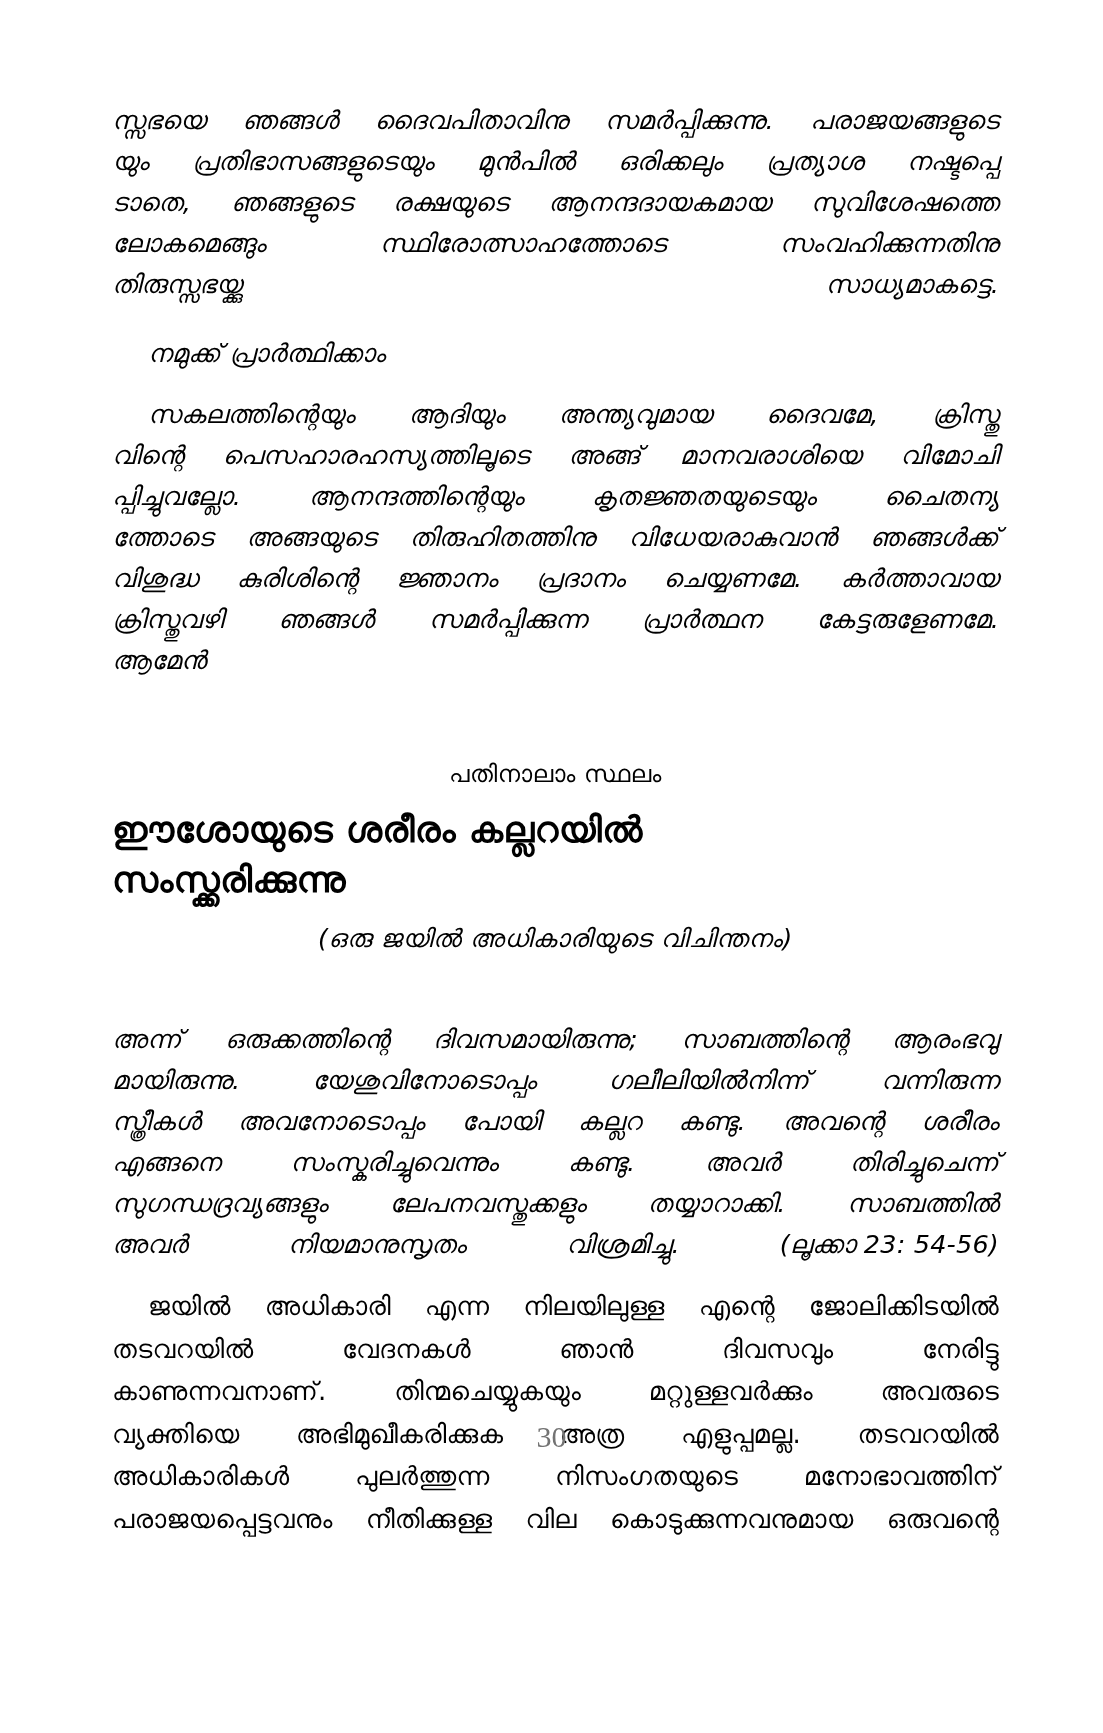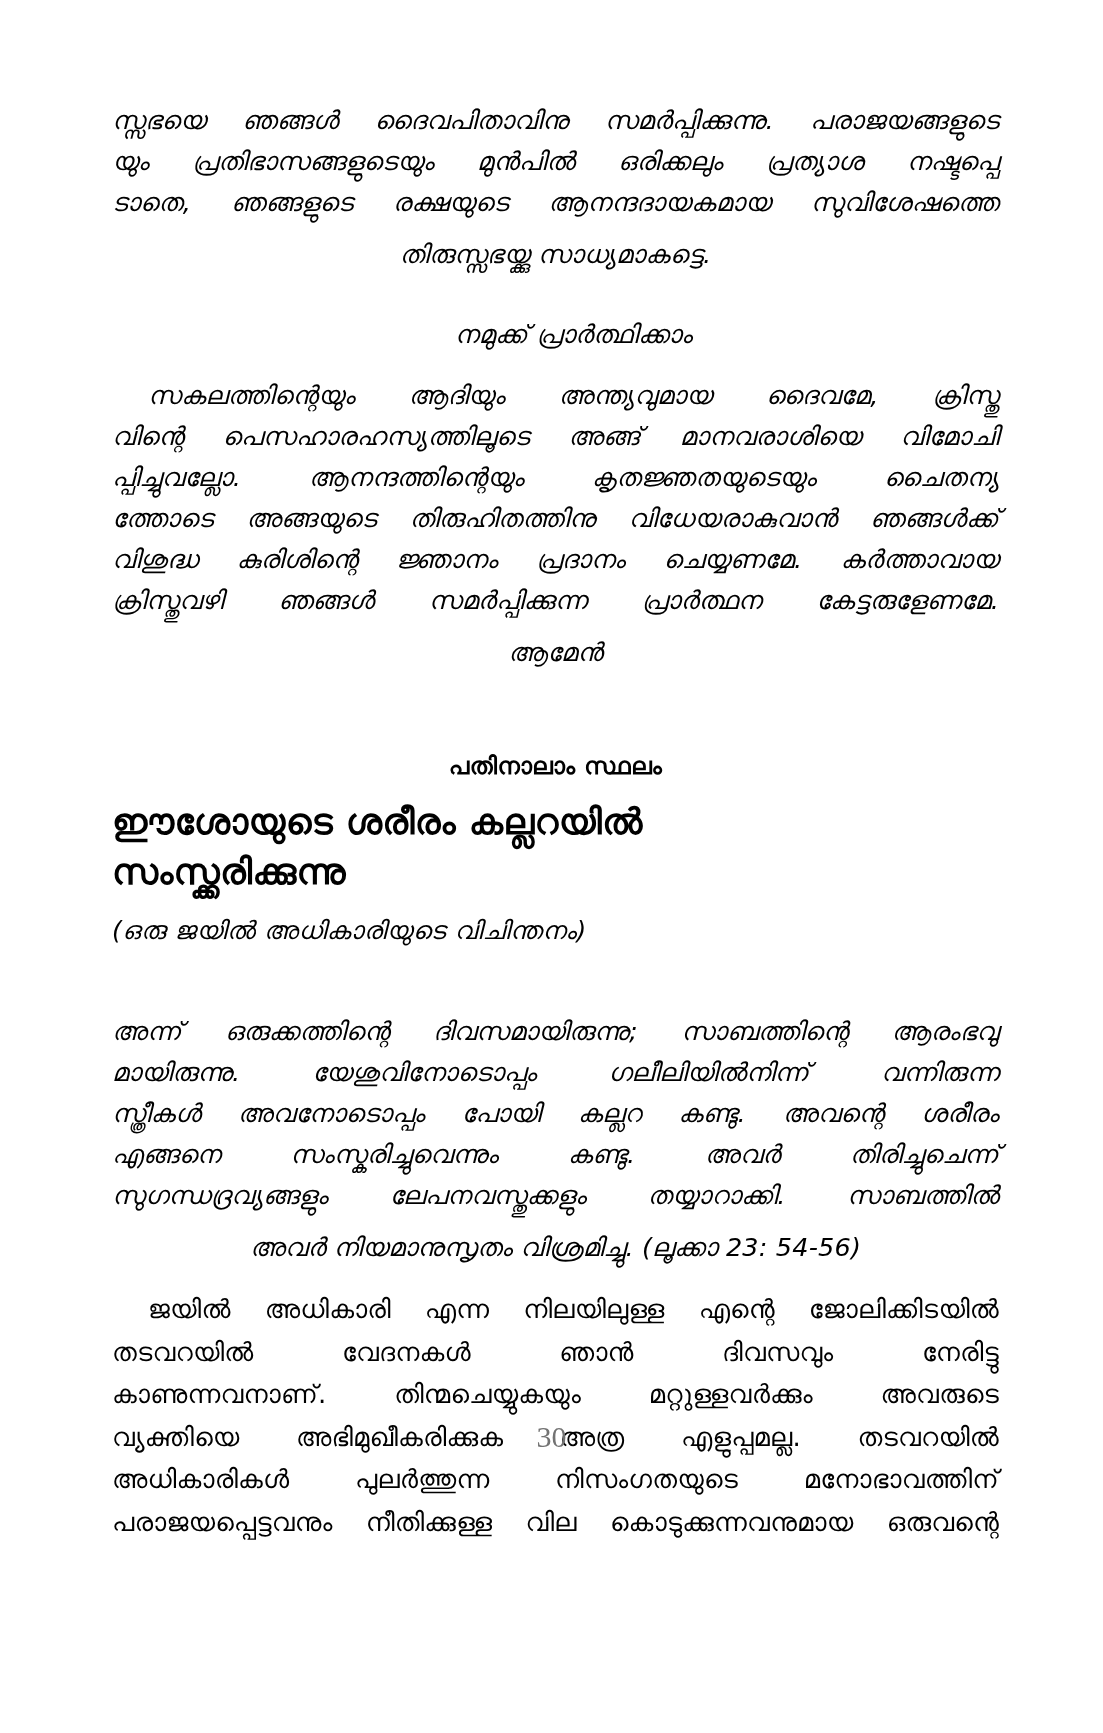--- a/index.html
+++ b/index.html
@@ -35,22 +35,21 @@
     justify-content: space-between;
     white-space: nowrap;
     font-style: italic;
     font-size: 25.5px;
     line-height: 41px;
     letter-spacing: 0.2px;
   }
   .line > span { display: inline-block; }
   
   .line.last {
-    justify-content: center;
-    margin-top: 11px;
+    justify-content: space-between;
   }
   .line.last > span + span { margin-left: 0.32em; }
   .line.indent { padding-left: 36px; }
 
   
   .line.upright {
     font-style: normal;
     font-size: 26px;
     line-height: 42.5px;
     justify-content: space-between;
@@ -62,34 +61,35 @@
   .spacer-20 { height: 20px; }
   .spacer-28 { height: 28px; }
   .spacer-60 { height: 60px; }
   .spacer-76 { height: 76px; }
 
   
   .station-label {
     text-align: center;
     font-family: "DejaVu Sans", "Liberation Sans", sans-serif;
     font-style: normal;
-    font-weight: 700;
+    font-weight: 400;
     font-size: 24px;
     line-height: 34px;
     letter-spacing: 0.5px;
   }
   .station-title {
     text-align: left;
     font-family: "DejaVu Sans", "Liberation Sans", sans-serif;
     font-weight: bold;
     font-size: 36px;
     line-height: 50px;
     letter-spacing: 0.3px;
   }
   .station-subtitle {
+    text-align: center;
     font-family: "DejaVu Sans", "Liberation Sans", sans-serif;
     font-style: italic;
     font-size: 25px;
     line-height: 40px;
     letter-spacing: 0.6px;
   }
 
   
   .folio {
     position: absolute;
@@ -123,20 +123,25 @@
       <span>പ്രത്യാശ</span>
       <span>നഷ്ടപ്പെ</span>
     </div>
     <div class="line">
       <span>ടാതെ,</span>
       <span>ഞങ്ങളുടെ</span>
       <span>രക്ഷയുടെ</span>
       <span>ആനന്ദദായകമായ</span>
       <span>സുവിശേഷത്തെ</span>
     </div>
+    <div class="line">
+      <span>ലോകമെങ്ങും</span>
+      <span>സ്ഥിരോത്സാഹത്തോടെ</span>
+      <span>സംവഹിക്കുന്നതിനു</span>
+    </div>
     <div class="line last">
       <span>തിരുസ്സഭയ്ക്കു</span>
       <span>സാധ്യമാകട്ടെ.</span>
     </div>
   </div>
 
   <div class="spacer-28"></div>
 
   <div class="para mal">
     <div class="line last indent">

